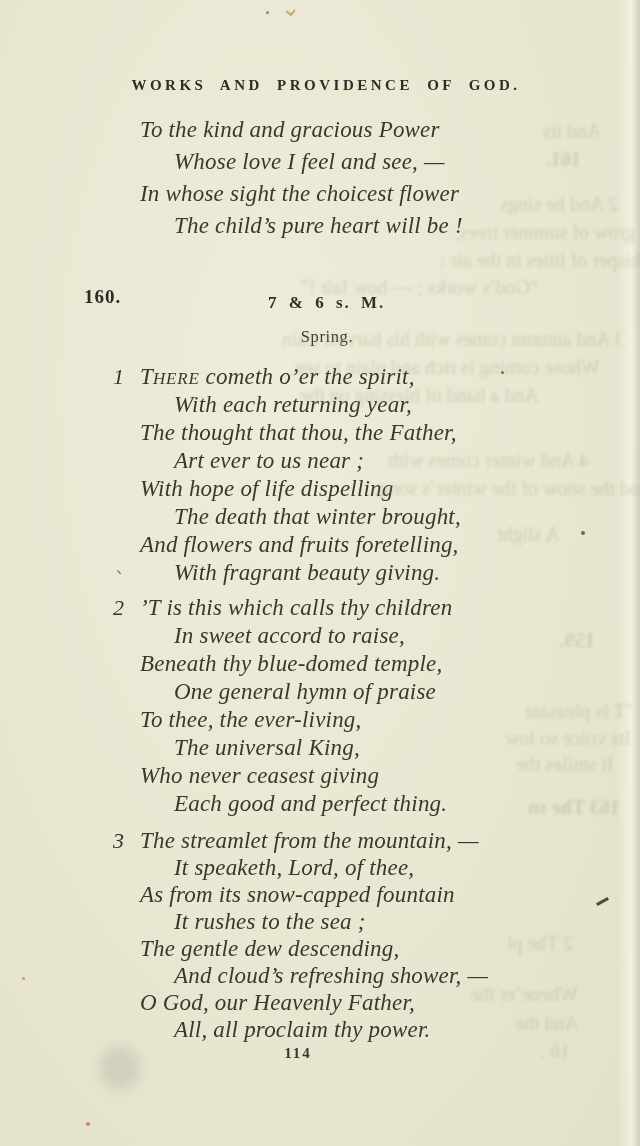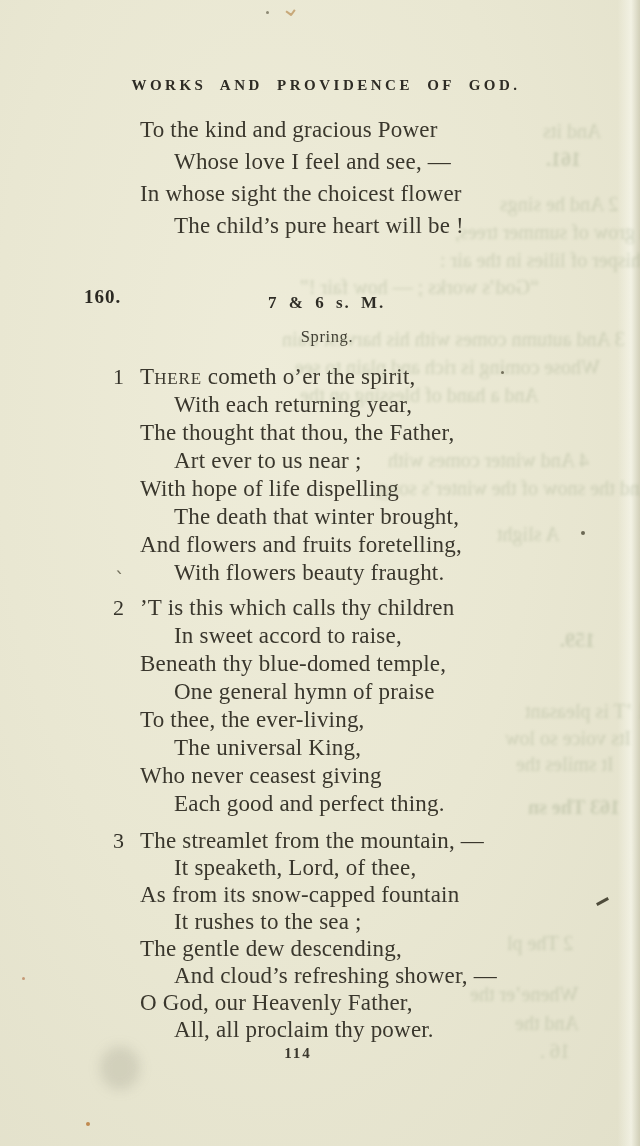--- a/index.html
+++ b/index.html
@@ -23,20 +23,21 @@
     font-size:15px;font-weight:bold;
     letter-spacing:3.5px;word-spacing:7px;
     color:#2e2c25;
   }
   .cont-stanza{position:absolute;top:114px;left:0;width:640px;}
   .cont-stanza .line{height:32px;line-height:32px;}
   .line{
     position:relative;
     font-size:23px;letter-spacing:0.2px;color:#3a372d;
     white-space:nowrap;
+    font-style:italic;
   }
   .i0{padding-left:140px;}
   .i1{padding-left:174px;}
   .num{position:absolute;left:113px;top:0;font-size:22px;color:#35332a;}
   .sc{font-size:17px;letter-spacing:0.8px;}
   .hymn-number{
     position:absolute;left:84px;top:286px;
     font-size:19px;font-weight:bold;color:#2b2922;letter-spacing:1px;
   }
   .hymn-meter{
@@ -97,21 +98,21 @@
 
   <div class="stanzas" id="stanzas">
       <div class="stanza s0">
         <div class="line i0"><span class="num">1</span><span>T</span><span class="sc">HERE</span> cometh o’er the spirit,</div>
         <div class="line i1">With each returning year,</div>
         <div class="line i0">The thought that thou, the Father,</div>
         <div class="line i1">Art ever to us near ;</div>
         <div class="line i0">With hope of life dispelling</div>
         <div class="line i1">The death that winter brought,</div>
         <div class="line i0">And flowers and fruits foretelling,</div>
-        <div class="line i1">With flowers beauty fraught.</div>
+        <div class="line i1">With fragrant beauty giving.</div>
       </div>
       <div class="stanza s1">
         <div class="line i0"><span class="num">2</span>’T is this which calls thy children</div>
         <div class="line i1">In sweet accord to raise,</div>
         <div class="line i0">Beneath thy blue-domed temple,</div>
         <div class="line i1">One general hymn of praise</div>
         <div class="line i0">To thee, the ever-living,</div>
         <div class="line i1">The universal King,</div>
         <div class="line i0">Who never ceasest giving</div>
         <div class="line i1">Each good and perfect thing.</div>

